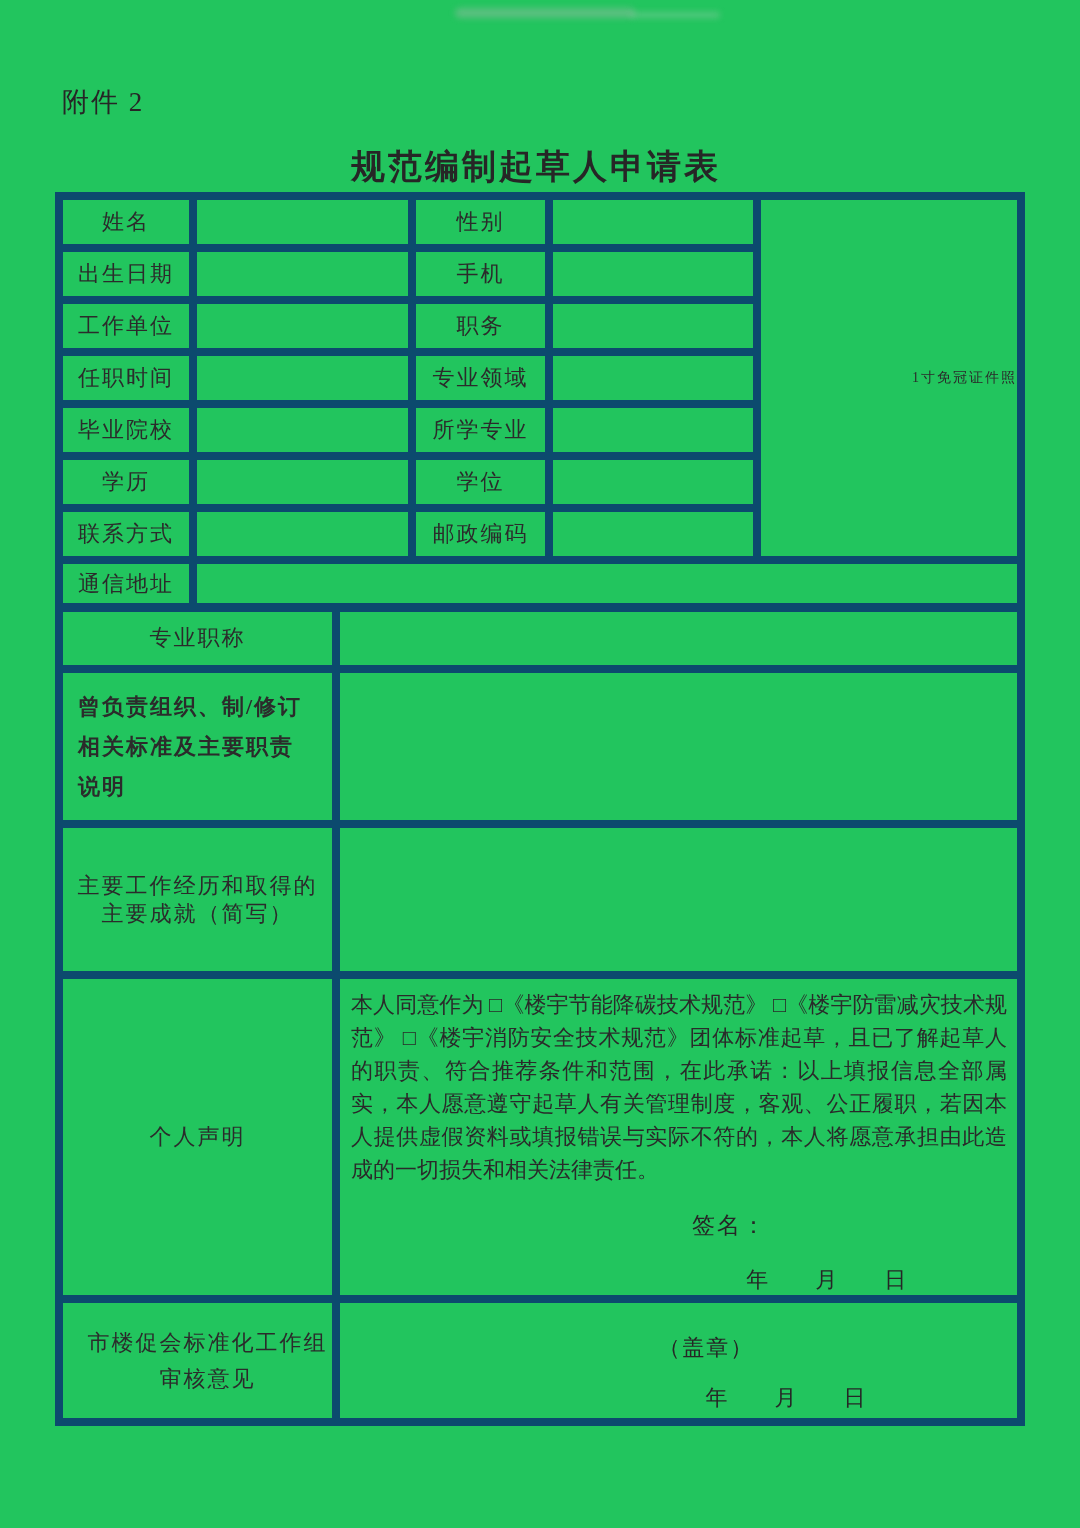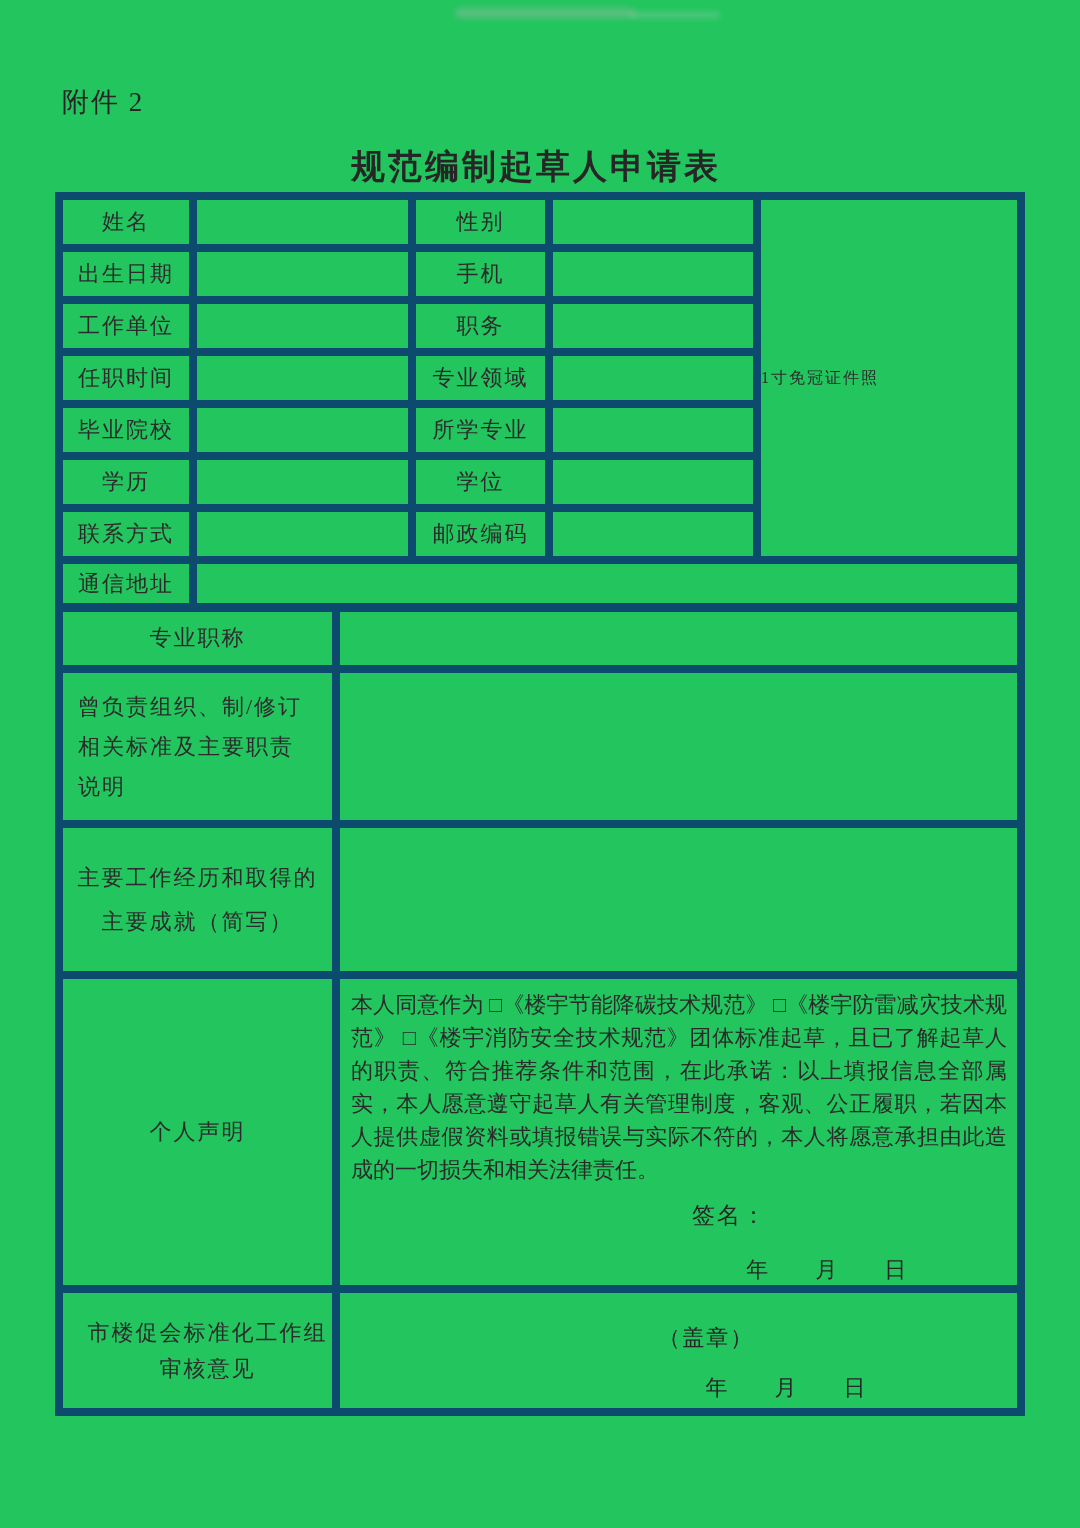--- a/index.html
+++ b/index.html
@@ -36,47 +36,47 @@
   table.t2{top:603px;}
   .t td{
     border:8px solid #0c4a6e;
     vertical-align:middle;
     padding:0;
     overflow:hidden;
   }
   .r52{height:52px;}
   .r48{height:48px;}
   .r62{height:62px;}
-  .r155{height:155px;}
+  .r155{height:155px;font-weight:bold;}
   .r151{height:151px;}
   .r67{height:67px;}
   .r275{height:275px;}
   .r123{height:123px;}
   td.lbl, td.lbl2{
     text-align:center;
     font-size:22px;letter-spacing:2px;
     color:#2b2b2b;
   }
   td.lbl2.leftal{
     text-align:left;padding:0 15px;line-height:40px;
   }
-  td.lbl2.twoline{line-height:44px;padding:0 14px;}
+  td.lbl2.twoline{line-height:28px;padding:0 14px;}
   td.photo{
-    text-align:left;font-size:16px;letter-spacing:2px;color:#2b2b2b;font-family:Liberation Serif, serif;
+    text-align:right;font-size:14px;letter-spacing:2px;color:#2b2b2b;font-family:Liberation Serif, serif;
   }
   td.val{background:transparent;}
   td.decl-cell{vertical-align:top;}
   .decl-text{
     margin:9px 10px 13px 11px;
     font-size:22px;line-height:33px;
     text-align:justify;text-justify:inter-ideograph;
     color:#2a2a2a;
   }
   .sig-line{
-    margin-top:14px;padding-left:52%;
+    margin-top:24px;padding-left:52%;
     font-size:23px;letter-spacing:2px;
   }
   .decl-date{
     margin-top:24px;padding-left:60%;
     font-size:22px;letter-spacing:1px;white-space:pre;
   }
   td.review-cell{vertical-align:top;border-radius:14px;}
   .stamp-line{
     margin-top:30px;padding-left:47%;
     font-size:22px;letter-spacing:2px;

